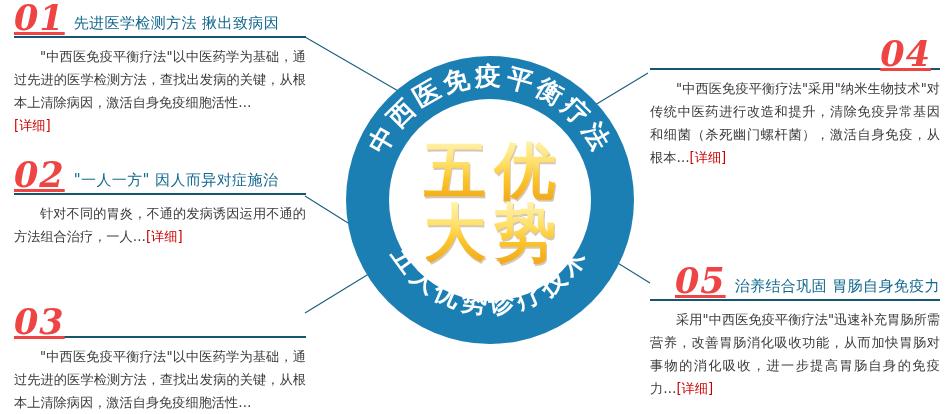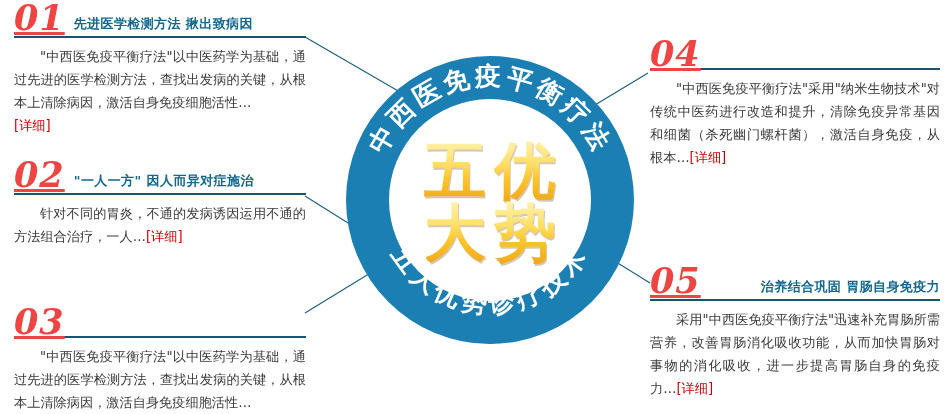--- a/index.html
+++ b/index.html
@@ -14,32 +14,32 @@
 
   
   #connectors{position:absolute;left:0;top:0;width:950px;height:414px;pointer-events:none;z-index:1;}
 
   
   .feature{position:absolute;z-index:3;}
   .feature .head{
     display:flex;align-items:baseline;
     white-space:nowrap;
   }
-  .feature.right .head{justify-content:space-between;gap:32px;}
+  .feature.right .head{justify-content:flex-end;}
   .num{
     font-family:"DejaVu Serif","Liberation Serif",serif;
     font-style:italic;font-weight:bold;
     font-size:35px;line-height:27px;
     color:#ef4444;
     letter-spacing:1px;
     margin-right:9px;
     text-decoration:underline;
   }
   .htitle{
-    font-size:13px;font-weight:bold;
+    font-size:15px;font-weight:normal;
     color:#12688f;
     letter-spacing:.4px;
     position:relative;top:-2px;
   }
   .rule{
     height:0;border-top:2px solid #15556f;
     margin-top:1px;
   }
   .body{
     font-size:13.2px;line-height:23px;

